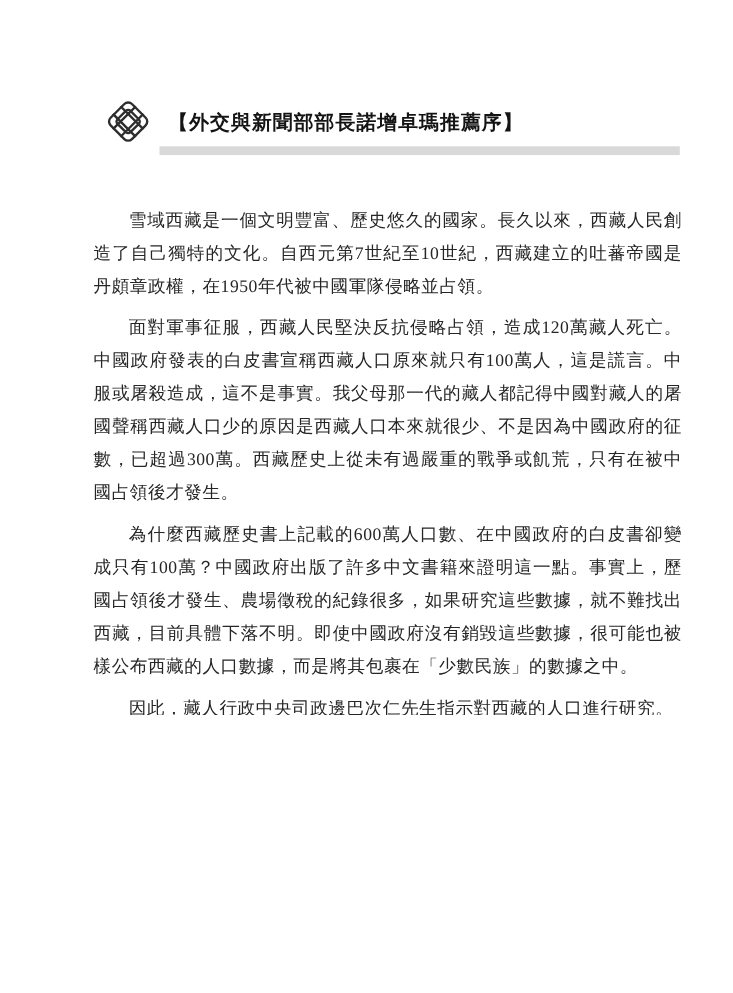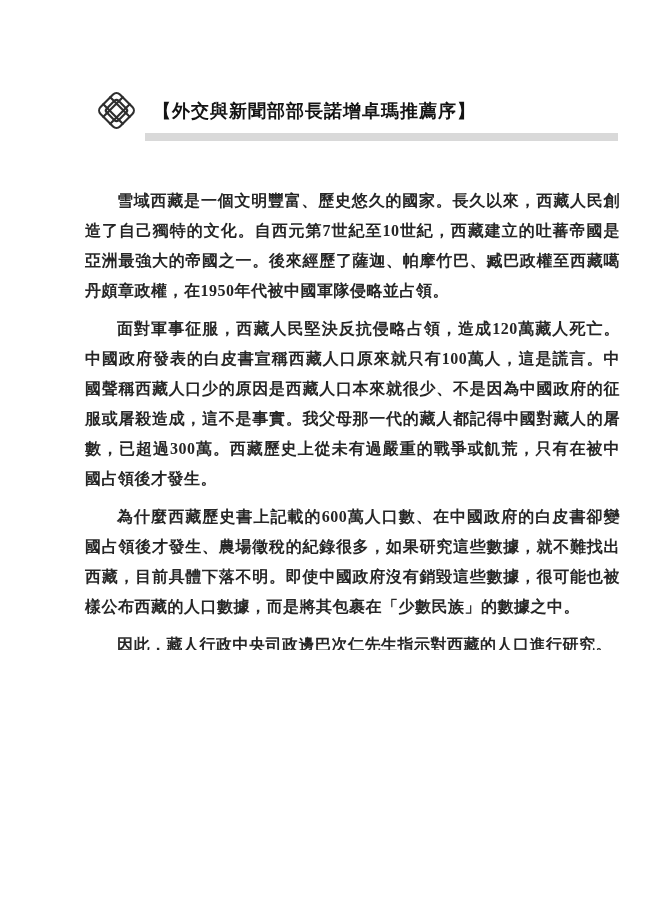--- a/index.html
+++ b/index.html
@@ -11,21 +11,21 @@
   .chapter-header{position:absolute;top:87px;left:93px;display:flex;align-items:center;}
   .knot{width:47px;height:47px;flex:0 0 auto;}
   .chapter-title{
     margin:0 0 0 13px;font-family:"Liberation Sans","DejaVu Sans",sans-serif;
     font-size:18px;font-weight:700;color:#141414;letter-spacing:1px;white-space:nowrap;
   }
   .title-bar{position:absolute;top:133px;left:145px;width:473px;height:8px;background:#d9d9d9;}
   
   .body-text{position:absolute;top:186px;left:85px;width:535px;font-size:16px;line-height:30px;color:#262626;}
   .para{margin:0 0 8px 0;}
-  .line{height:30px;text-align:justify;text-align-last:justify;white-space:nowrap;letter-spacing:0.5px;font-weight:bold;}
+  .line{height:30px;text-align:justify;text-align-last:justify;white-space:nowrap;letter-spacing:0.5px;}
   .line.first{text-indent:2em;}
   .line.last{text-align-last:left;white-space:normal;}
   
   .wm{position:absolute;white-space:nowrap;pointer-events:none;font-family:Liberation Mono, monospace;}
   .wm-blue-mid{top:666px;left:481px;font-size:40px;font-weight:700;color:#2230b5;letter-spacing:2px;}
   .wm-gray{top:726px;left:488px;font-size:38px;font-weight:400;color:#a6a6a6;letter-spacing:2px;opacity:.85;}
   .wm-blue-bottom{top:857px;left:27px;font-size:25px;font-weight:700;color:#2230b5;letter-spacing:1px;}
   
   .page-footer{
     position:absolute;top:832px;right:38px;display:flex;align-items:center;
@@ -51,33 +51,33 @@
     </svg>
     <h1 class="chapter-title">【外交與新聞部部長諾增卓瑪推薦序】</h1>
   </header>
 
   <div class="title-bar"></div>
 
   <main class="body-text">
       <div class="para">
         <div class="line first">雪域西藏是一個文明豐富、歷史悠久的國家。長久以來，西藏人民創</div>
         <div class="line">造了自己獨特的文化。自西元第7世紀至10世紀，西藏建立的吐蕃帝國是</div>
-        <div class="line">亞洲最強大的帝國之一。後來經歷了薩迦、帕摩竹巴、臧巴政權至西藏噶</div>
         <div class="line last">丹頗章政權，在1950年代被中國軍隊侵略並占領。</div>
       </div>
       <div class="para">
         <div class="line first">面對軍事征服，西藏人民堅決反抗侵略占領，造成120萬藏人死亡。</div>
         <div class="line">中國政府發表的白皮書宣稱西藏人口原來就只有100萬人，這是謊言。中</div>
+        <div class="line">服或屠殺造成，這不是事實。我父母那一代的藏人都記得中國對藏人的屠</div>
         <div class="line">國聲稱西藏人口少的原因是西藏人口本來就很少、不是因為中國政府的征</div>
-        <div class="line">服或屠殺造成，這不是事實。我父母那一代的藏人都記得中國對藏人的屠</div>
         <div class="line">數，已超過300萬。西藏歷史上從未有過嚴重的戰爭或飢荒，只有在被中</div>
         <div class="line last">國占領後才發生。</div>
       </div>
       <div class="para">
         <div class="line first">為什麼西藏歷史書上記載的600萬人口數、在中國政府的白皮書卻變</div>
+        <div class="line">成只有100萬？中國政府出版了許多中文書籍來證明這一點。事實上，歷</div>
         <div class="line">國占領後才發生、農場徵稅的紀錄很多，如果研究這些數據，就不難找出</div>
         <div class="line">西藏，目前具體下落不明。即使中國政府沒有銷毀這些數據，很可能也被</div>
         <div class="line last">樣公布西藏的人口數據，而是將其包裹在「少數民族」的數據之中。</div>
       </div>
       <div class="para">
         <div class="line first last">因此，藏人行政中央司政邊巴次仁先生指示對西藏的人口進行研究。</div>
       </div>
     </main>
 
   <div class="wm wm-blue-mid">書適生活</div>

